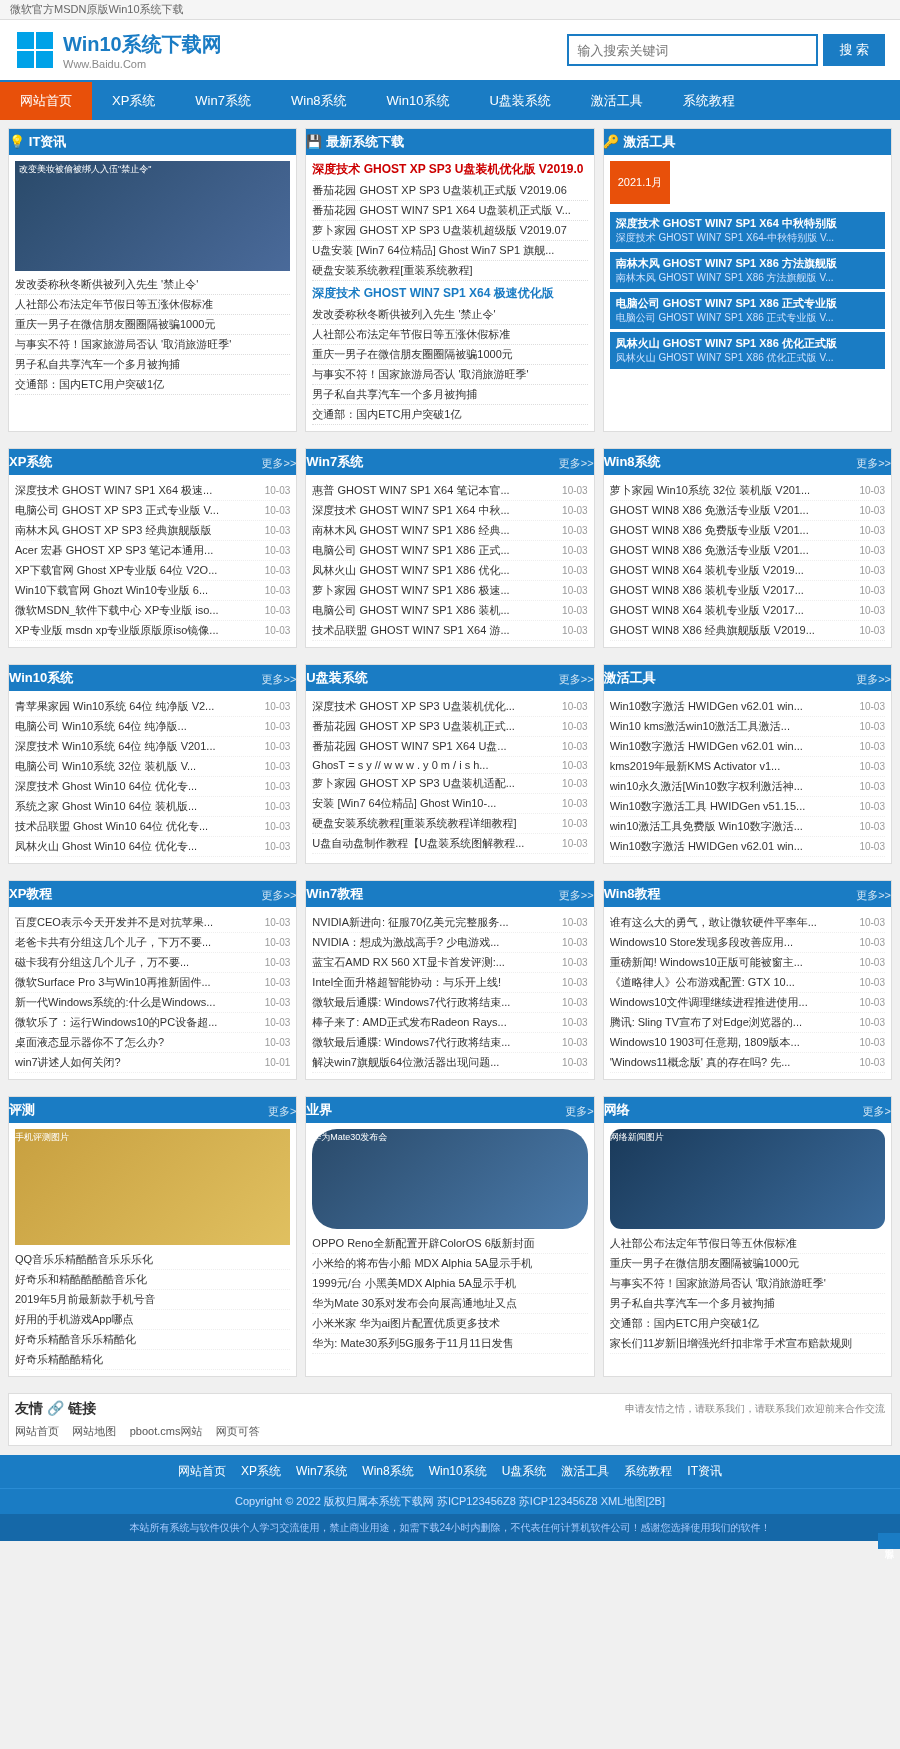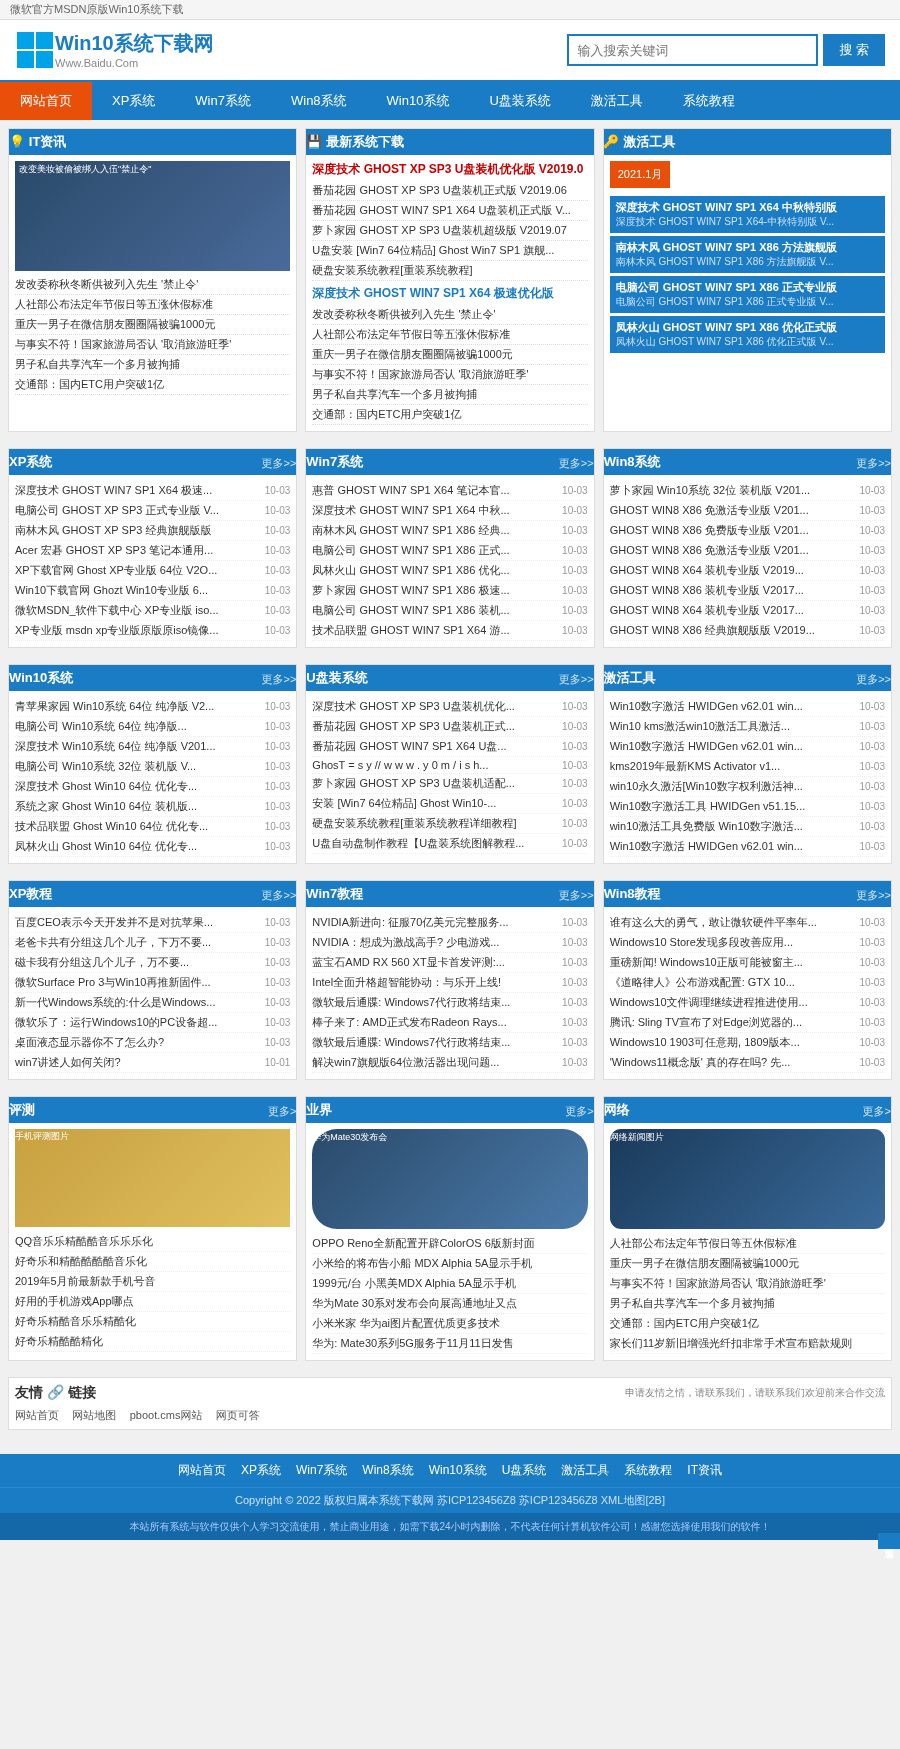--- a/index.html
+++ b/index.html
@@ -3,21 +3,21 @@
   <meta charset="utf-8">
   <style>
     * { margin: 0; padding: 0; box-sizing: border-box; }
     body { font-family: "Microsoft YaHei", Arial, sans-serif; font-size: 12px; background: #f0f0f0; color: #333; width: 900px; }
     
     
     .top-bar { background: #f5f5f5; border-bottom: 1px solid #ddd; padding: 2px 10px; font-size: 11px; color: #666; }
     
     
     .header { background: #fff; padding: 10px 15px; display: flex; align-items: center; justify-content: space-between; border-bottom: 2px solid #1a7cc4; }
-    .logo-area { display: flex; }
+    .logo-area { display: flex; align-items: center; gap: 8px; }
     .logo-text h1 { font-size: 20px; color: #1a7cc4; font-weight: bold; }
     .logo-text p { font-size: 11px; color: #888; }
     .search-area { display: flex; align-items: center; gap: 5px; }
     .search-input { width: 251px; height: 32px; border: 2px solid #1a7cc4; padding: 0 8px; font-size: 13px; outline: none; }
     .search-btn { background: #1a7cc4; color: #fff; border: none; height: 32px; padding: 0 16px; cursor: pointer; font-size: 13px; }
     
     
     .nav { background: #1a7cc4; display: flex; }
     .nav a { color: #fff; text-decoration: none; padding: 10px 20px; font-size: 13px; display: block; }
     .nav a:hover, .nav a.active { background: #0d5a94; }
@@ -25,21 +25,21 @@
     
     
     .content { padding: 8px; }
     
     
     .three-col { display: flex; gap: 8px; margin-bottom: 8px; }
     .col-33 { flex: 1; }
     
     .news-item { padding: 2px 0; border-bottom: 1px dotted #ddd; display: flex; align-items: center; }
     .news-item a { color: #333; text-decoration: none; font-size: 11px; flex: 1; overflow: hidden; white-space: nowrap; text-overflow: ellipsis; }
-    .activation-date-badge { background: #e8500a; color: #fff; padding: 6px 8px; font-size: 11px; display: inline-block; margin-bottom: 4px; }
+    .activation-date-badge { background: #e8500a; color: #fff; padding: 14px 8px; font-size: 11px; display: inline-block; margin-bottom: 4px; }
     .activation-main-img { width: 100%; height: 80px; background: linear-gradient(135deg, #1a5a94, #2a7ac4); display: flex; align-items: center; justify-content: center; color: #fff; font-size: 10px; text-align: center; padding: 4px; }
     .activation-list { margin-top: 4px; }
     .activation-item { background: #1a7cc4; color: #fff; padding: 4px 6px; margin-bottom: 3px; font-size: 10px; }
     .activation-item .title { font-size: 11px; font-weight: bold; }
     .activation-item .sub { color: #cce0ff; font-size: 10px; }
     
     
     .system-section { background: #fff; border: 1px solid #ddd; padding: 6px; margin-bottom: 8px; }
     .sys-header { background: #1a7cc4; color: #fff; padding: 4px 0; margin: -6px -6px 6px -6px; display: flex; align-items: flex-end; justify-content: space-between; }
     .sys-header span { font-size: 13px; font-weight: bold; }
@@ -49,21 +49,21 @@
     .sys-list li { padding: 2px 0; border-bottom: 1px dotted #eee; display: flex; align-items: center; justify-content: space-between; }
     .sys-list li a { color: #333; text-decoration: none; font-size: 11px; flex: 1; overflow: hidden; white-space: nowrap; text-overflow: ellipsis; }
     .sys-list li .date { color: #999; font-size: 10px; white-space: nowrap; }
     .three-sys { display: flex; gap: 8px; margin-bottom: 8px; }
     .three-sys .col { flex: 1; }
     
     
     .win-logo { display: inline-block; width: 40px; height: 40px; }
     
     
-    .friend-links { background: #fff; border: 1px solid #ddd; padding: 6px; margin-bottom: 16px; }
+    .friend-links { background: #fff; border: 1px solid #ddd; padding: 6px; margin-bottom: 1px; }
     .friend-links-header { display: flex; align-items: center; margin-bottom: 6px; }
     .friend-links a { color: #555; text-decoration: none; font-size: 11px; margin-right: 10px; }
     
     
     .footer-nav { background: #1a7cc4; padding: 8px; display: flex; flex-wrap: wrap; justify-content: center; gap: 15px; }
     .footer-nav a { color: #fff; text-decoration: none; font-size: 12px; }
     .footer-bottom { background: #1a7cc4; padding: 5px 8px; text-align: center; color: #cce0ff; font-size: 11px; border-top: 1px solid #2a8cd4; }
     .footer-disclaimer { background: #1568a8; padding: 6px 8px; text-align: center; color: #aaccff; font-size: 10px; line-height: 1.5; }
     
     
@@ -589,21 +589,21 @@
       </ul>
     </div>
   </div>
 
   <div class="three-sys">
     <div class="col system-section">
       <div class="sys-header">
         <span>评测</span>
         <a href="#">更多&gt;</a>
       </div>
-      <div class="news-img-placeholder review-img-1" style="height:98px;margin-bottom:5px;font-family:Liberation Mono, monospace;">
+      <div class="news-img-placeholder review-img-1" style="height:116px;margin-bottom:5px;">
         <span style="color:#fff;font-size:9px;">手机评测图片</span>
       </div>
       <ul class="sys-list">
         <li>
             <a href="#">QQ音乐乐精酷酷音乐乐乐化</a>
           </li>
         <li>
             <a href="#">好奇乐和精酷酷酷酷音乐化</a>
           </li>
         <li>

